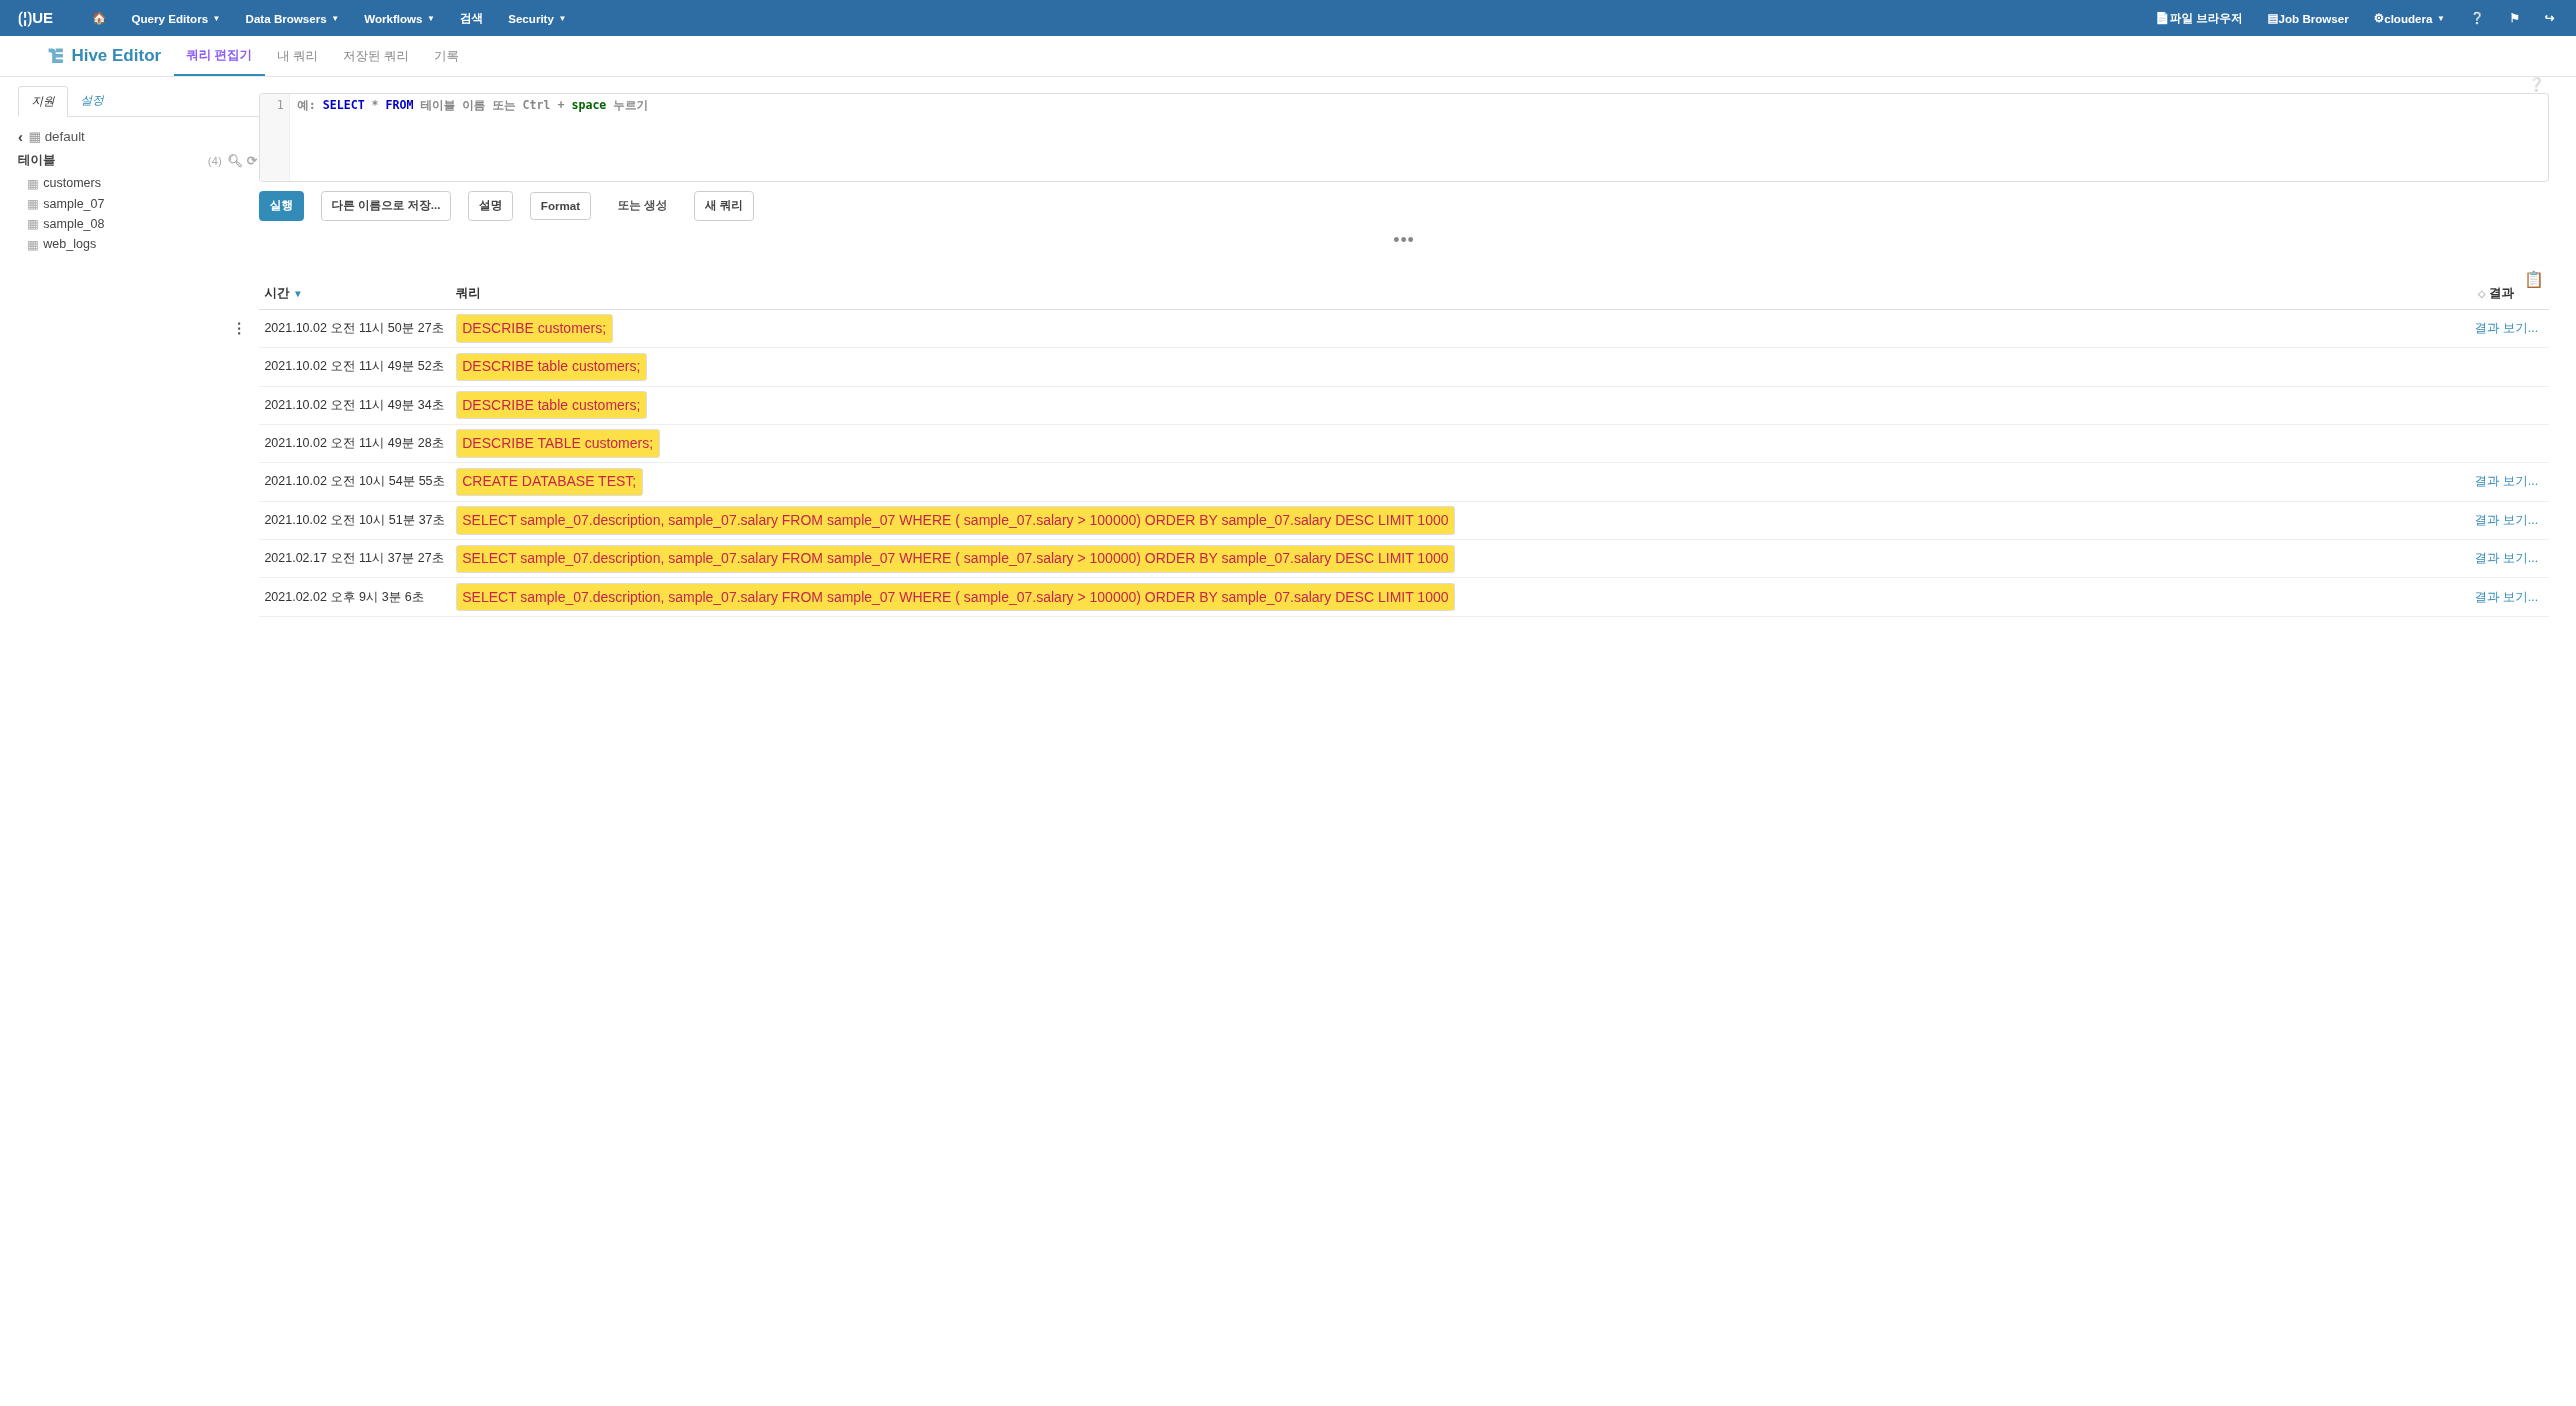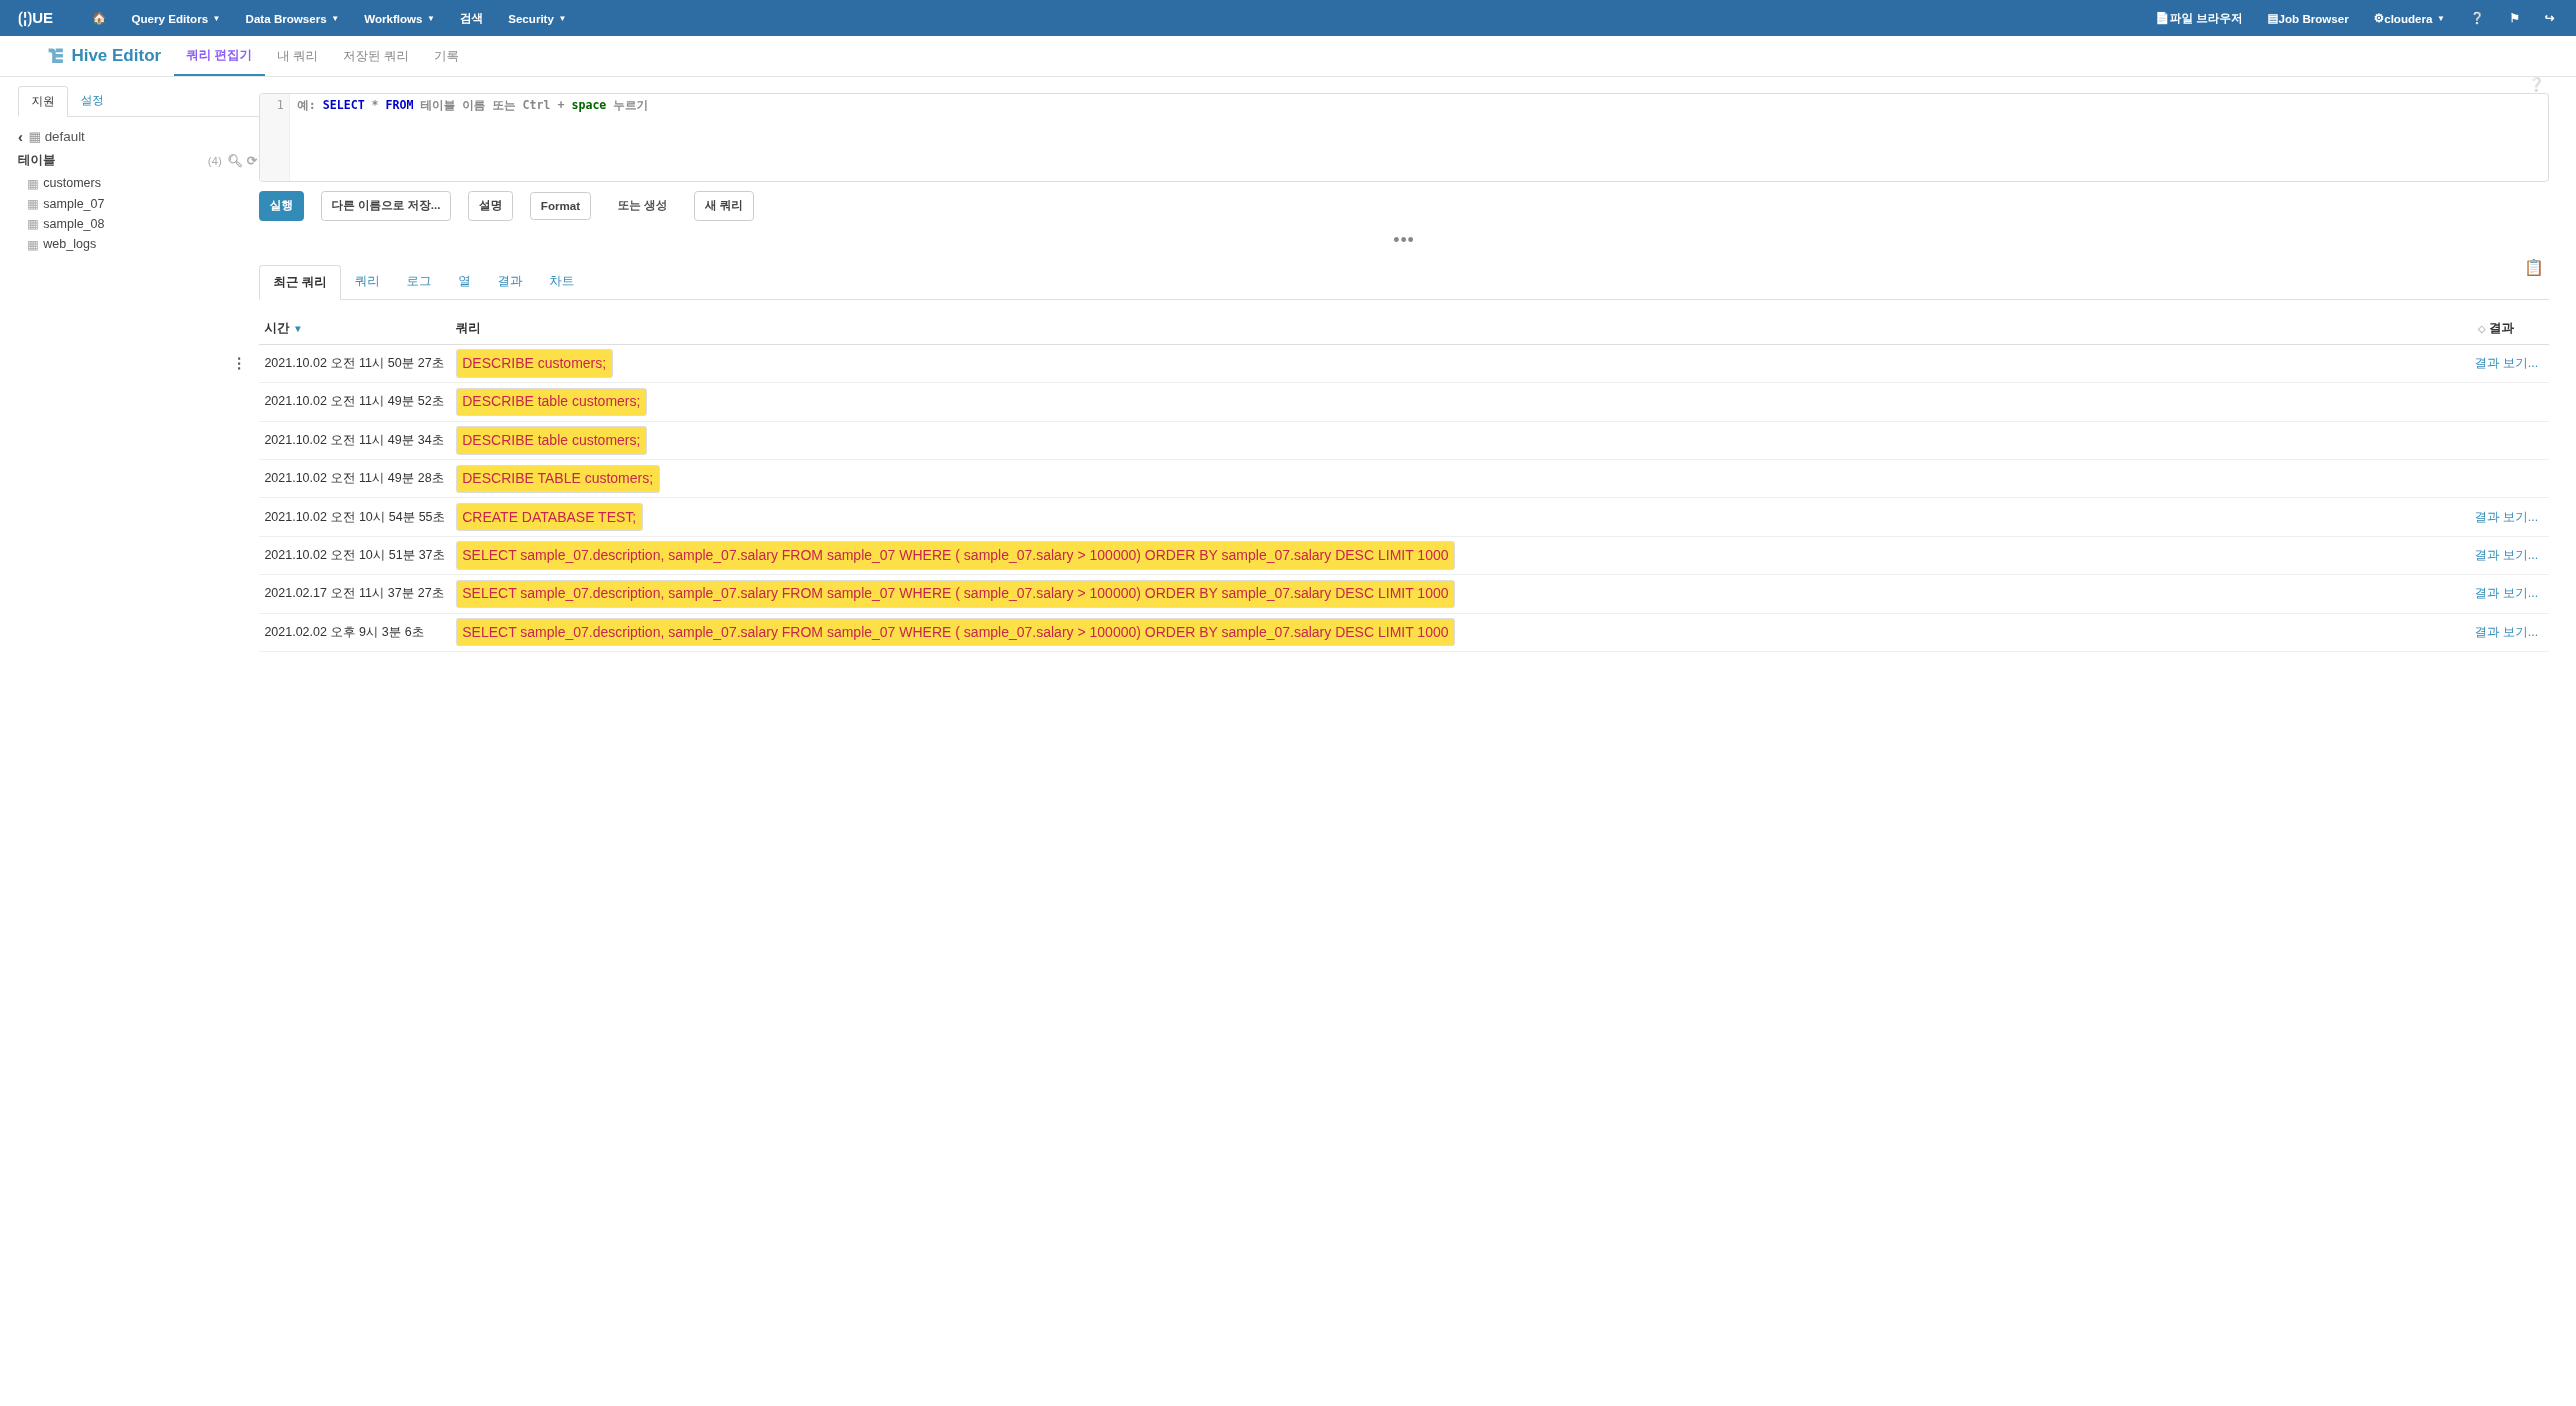--- a/index.html
+++ b/index.html
@@ -10,21 +10,21 @@
 .navitem { display:flex; align-items:center; padding:0 12.5px; color:#fff; font-size:11.6px; font-weight:600; cursor:pointer; }
 .navitem .caret { margin-left:4.5px; font-size:8px; }
 .spacer { flex:1; }
 .subnav { height:41px; border-bottom:0.9px solid #e5e5e5; display:flex; align-items:stretch; padding-left:32px; }
 .subnav .brand { display:flex; align-items:center; font-size:17px; font-weight:700; color:#338bb8; padding:0 12.5px; }
 .subnav .brand svg { width:21.5px; height:21.5px; margin-right:5.4px; }
 .subnav .tab { display:flex; align-items:center; padding:0 12.5px; font-size:12.5px; color:#888; cursor:pointer; }
 .subnav .tab.active { color:#8b5cf6; font-weight:700; border-bottom:2.7px solid #338bb8; }
 .main { display:flex; }
 .side { width:259px; padding:9px 0 0 18px; }
-.sidetabs { display:flex; border-bottom:0.9px solid #ddd; margin-bottom:7.2px; }
+.sidetabs { display:flex; border-bottom:0.9px solid #ddd; margin-bottom:7.2px;font-style:italic; }
 .sidetab { padding:7.2px 12.5px; font-size:11.6px; cursor:pointer; color:#338bb8; }
 .sidetab.active { color:#333; border:0.9px solid #ddd; border-bottom-color:#fff; border-radius:3.6px 3.6px 0 0; margin-bottom:-0.9px; background:#fff; }
 .dbline { display:flex; align-items:center; padding:3.6px 0; font-size:13.4px; color:#555; }
 .dbline .chev { font-weight:700; margin-right:5.4px; font-size:15px; cursor:pointer; color:#444; }
 .tblline { display:flex; align-items:center; padding:3.6px 0; color:#444; font-size:12.5px; font-weight:700; }
 .tblline .count { margin-left:auto; color:#aaa; font-weight:400; margin-right:3.6px; font-size:11.6px; }
 .tblline .ico { color:#aaa; margin:0 1.8px; cursor:pointer; font-size:12.5px; }
 .tbl-item { display:flex; align-items:center; padding:2.7px 0 2.7px 9px; color:#444; font-size:12.5px; cursor:pointer; }
 .tbl-item .ti { color:#aaa; margin-right:4.5px; }
 .content { flex:1; padding:16px 27px 9px 0; position:relative; }
@@ -176,28 +176,20 @@
       <button class="btn">다른 이름으로 저장...</button>
       <button class="btn">설명</button>
       <button class="btn">Format</button>
       <span class="btn plain">또는 생성</span>
       <button class="btn">새 쿼리</button>
     </div>
     <div class="dots">•••</div>
 
     <div class="result-area">
       <div class="cal-ico">📋</div>
-      <div class="rtabs">
-        <div class="rtab active"><span>최근 쿼리</span></div>
-        <div class="rtab"><span>쿼리</span></div>
-        <div class="rtab"><span>로그</span></div>
-        <div class="rtab"><span>열</span></div>
-        <div class="rtab"><span>결과</span></div>
-        <div class="rtab"><span>차트</span></div>
-      </div>
       <table class="rtable">
         <thead>
           <tr>
             <th class="narrow"><span>시간</span><span class="sort active">▼</span></th>
             <th><span>쿼리</span></th>
             <th class="whdr"><span class="sort">◇</span> <span>결과</span></th>
           </tr>
         </thead>
         <tbody id="rows">
             <tr>

